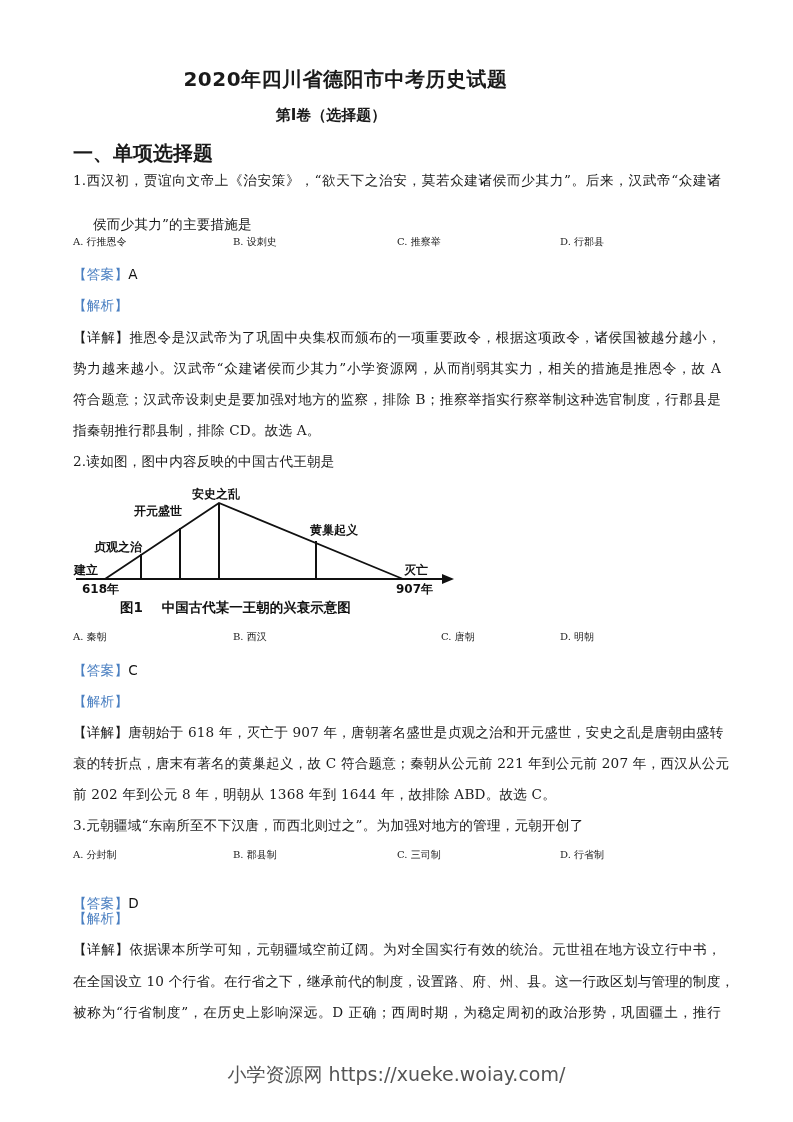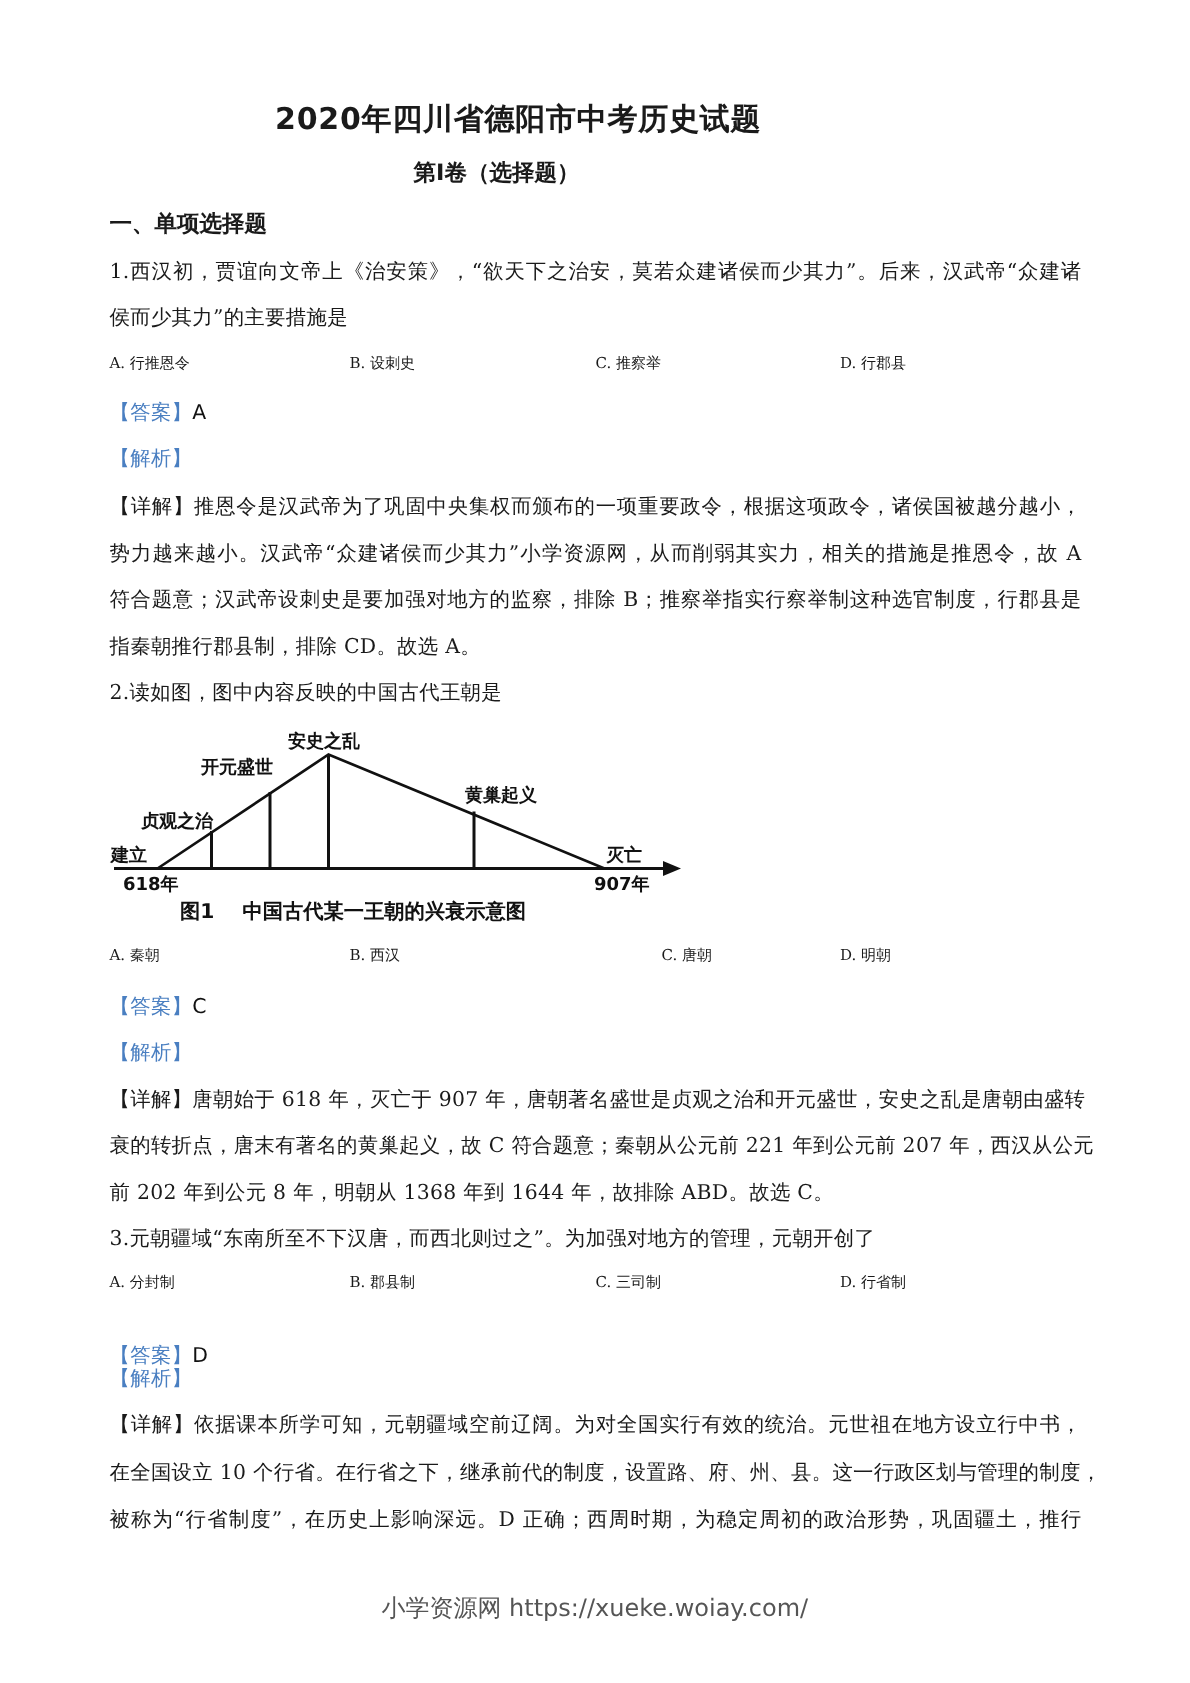--- a/index.html
+++ b/index.html
@@ -13,46 +13,46 @@
       left: 0; width: 691px; top: 66px; text-align: center;
       font-size: 20px; font-weight: bold; letter-spacing: 0.5px;
       font-family: "DejaVu Sans", "Liberation Sans", sans-serif;
     }
     .subtitle {
       left: 0; width: 662px; top: 106px; text-align: center;
       font-size: 15px; font-weight: bold;
       font-family: "DejaVu Sans", "Liberation Sans", sans-serif;
     }
     .section {
-      left: 73px; top: 140px; font-size: 15px; font-weight: bold;
+      left: 73px; top: 140px; font-size: 20px; font-weight: bold;
       font-family: "DejaVu Sans", "Liberation Sans", sans-serif;
     }
     .line { left: 73px; font-size: 13.6px; letter-spacing: 0.2px; }
     .justify { width: 648px; text-align: justify; text-align-last: justify; }
     .opt { font-size: 10px; }
     .label-blue { color: #4a7fc1; }
     .ans-letter { color: #111; font-family: "DejaVu Sans", "Liberation Sans", sans-serif; }
     .footer {
       left: 0; width: 793px; top: 1062px; text-align: center;
-      font-size: 16px; color: #555;
+      font-size: 19px; color: #555;
       font-family: "DejaVu Sans", "Liberation Sans", sans-serif;
     }
     .diagram { position: absolute; left: 70px; top: 482px; width: 400px; height: 140px; }
     .diagram svg text { font-family: "DejaVu Sans", "Liberation Sans", sans-serif; font-weight: bold; fill: #111; }
   </style>
 </head>
 <body>
 
 <div class="abs title">2020年四川省德阳市中考历史试题</div>
 <div class="abs subtitle">第Ⅰ卷（选择题）</div>
 <div class="abs section">一、单项选择题</div>
 
 <div>
   <div class="abs line justify" style="top:172px;">1.西汉初，贾谊向文帝上《治安策》，“欲天下之治安，莫若众建诸侯而少其力”。后来，汉武帝“众建诸</div>
-  <div class="abs line" style="top:203px;">侯而少其力”的主要措施是</div>
+  <div class="abs line" style="top:216px;margin-left:20px;">侯而少其力”的主要措施是</div>
   <div class="abs opt" style="left:73px; top:235px;">A.  行推恩令</div>
   <div class="abs opt" style="left:233px; top:235px;">B.  设刺史</div>
   <div class="abs opt" style="left:397px; top:235px;">C.  推察举</div>
   <div class="abs opt" style="left:560px; top:235px;">D.  行郡县</div>
   <div class="abs line" style="top:266px;">
     <span class="label-blue">【答案】</span><span class="ans-letter">A</span>
   </div>
   <div class="abs line label-blue" style="top:297px;">【解析】</div>
   <div class="abs line justify" style="top:329px;">
     <span>【详解】</span><span>推恩令是汉武帝为了巩固中央集权而颁布的一项重要政令，根据这项政令，诸侯国被越分越小，</span>

